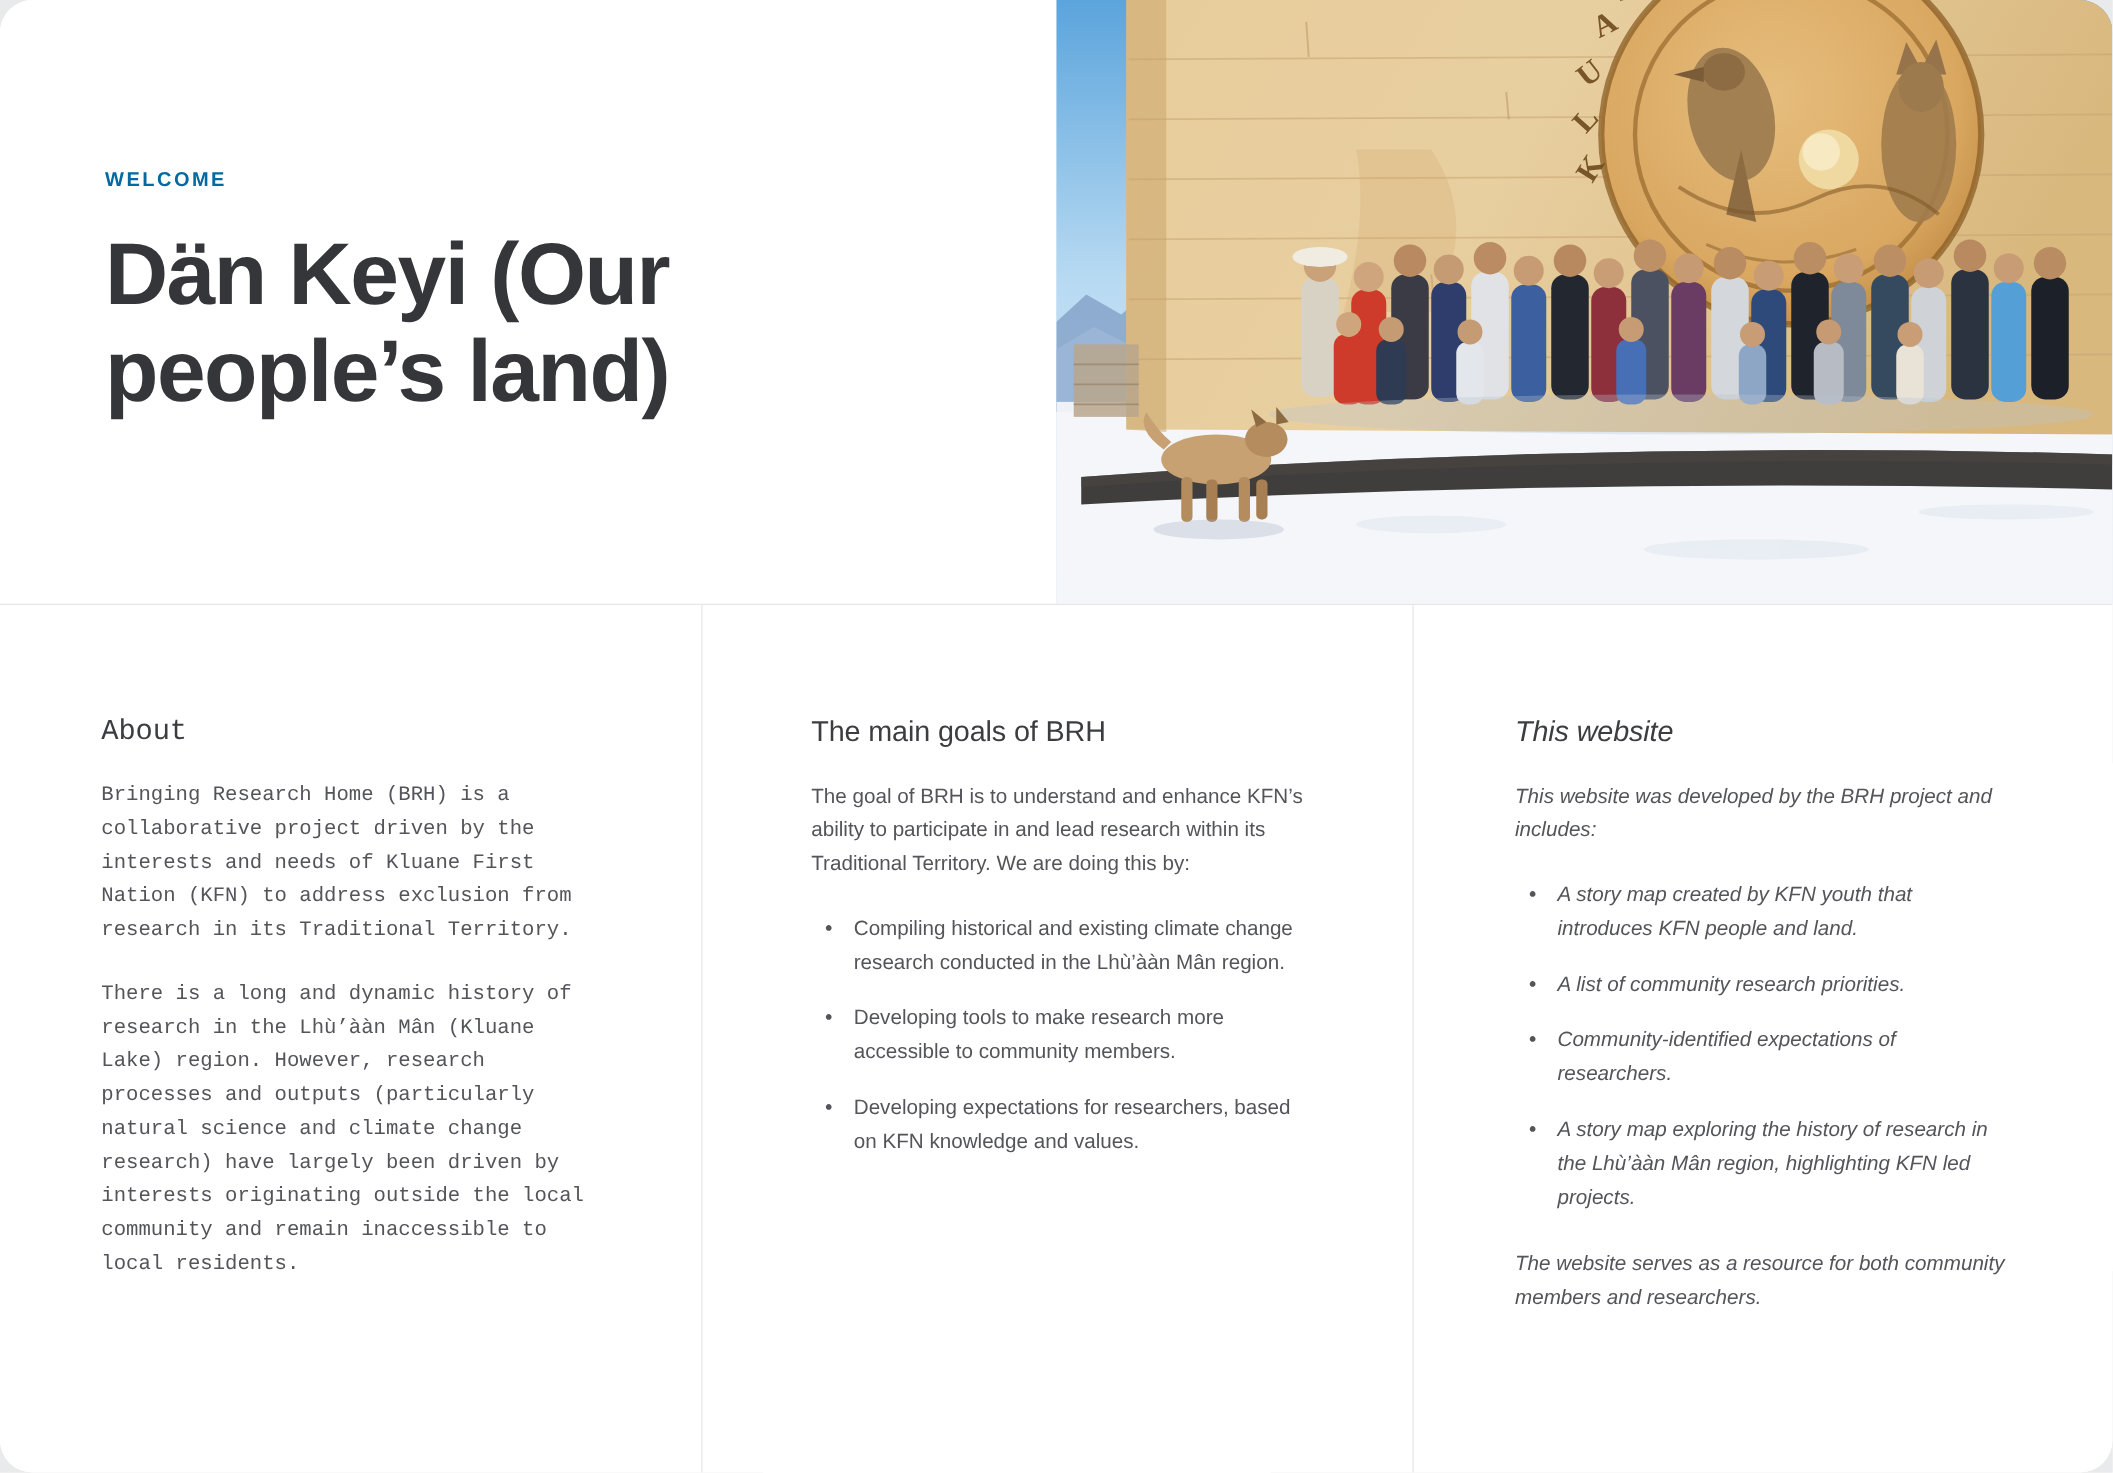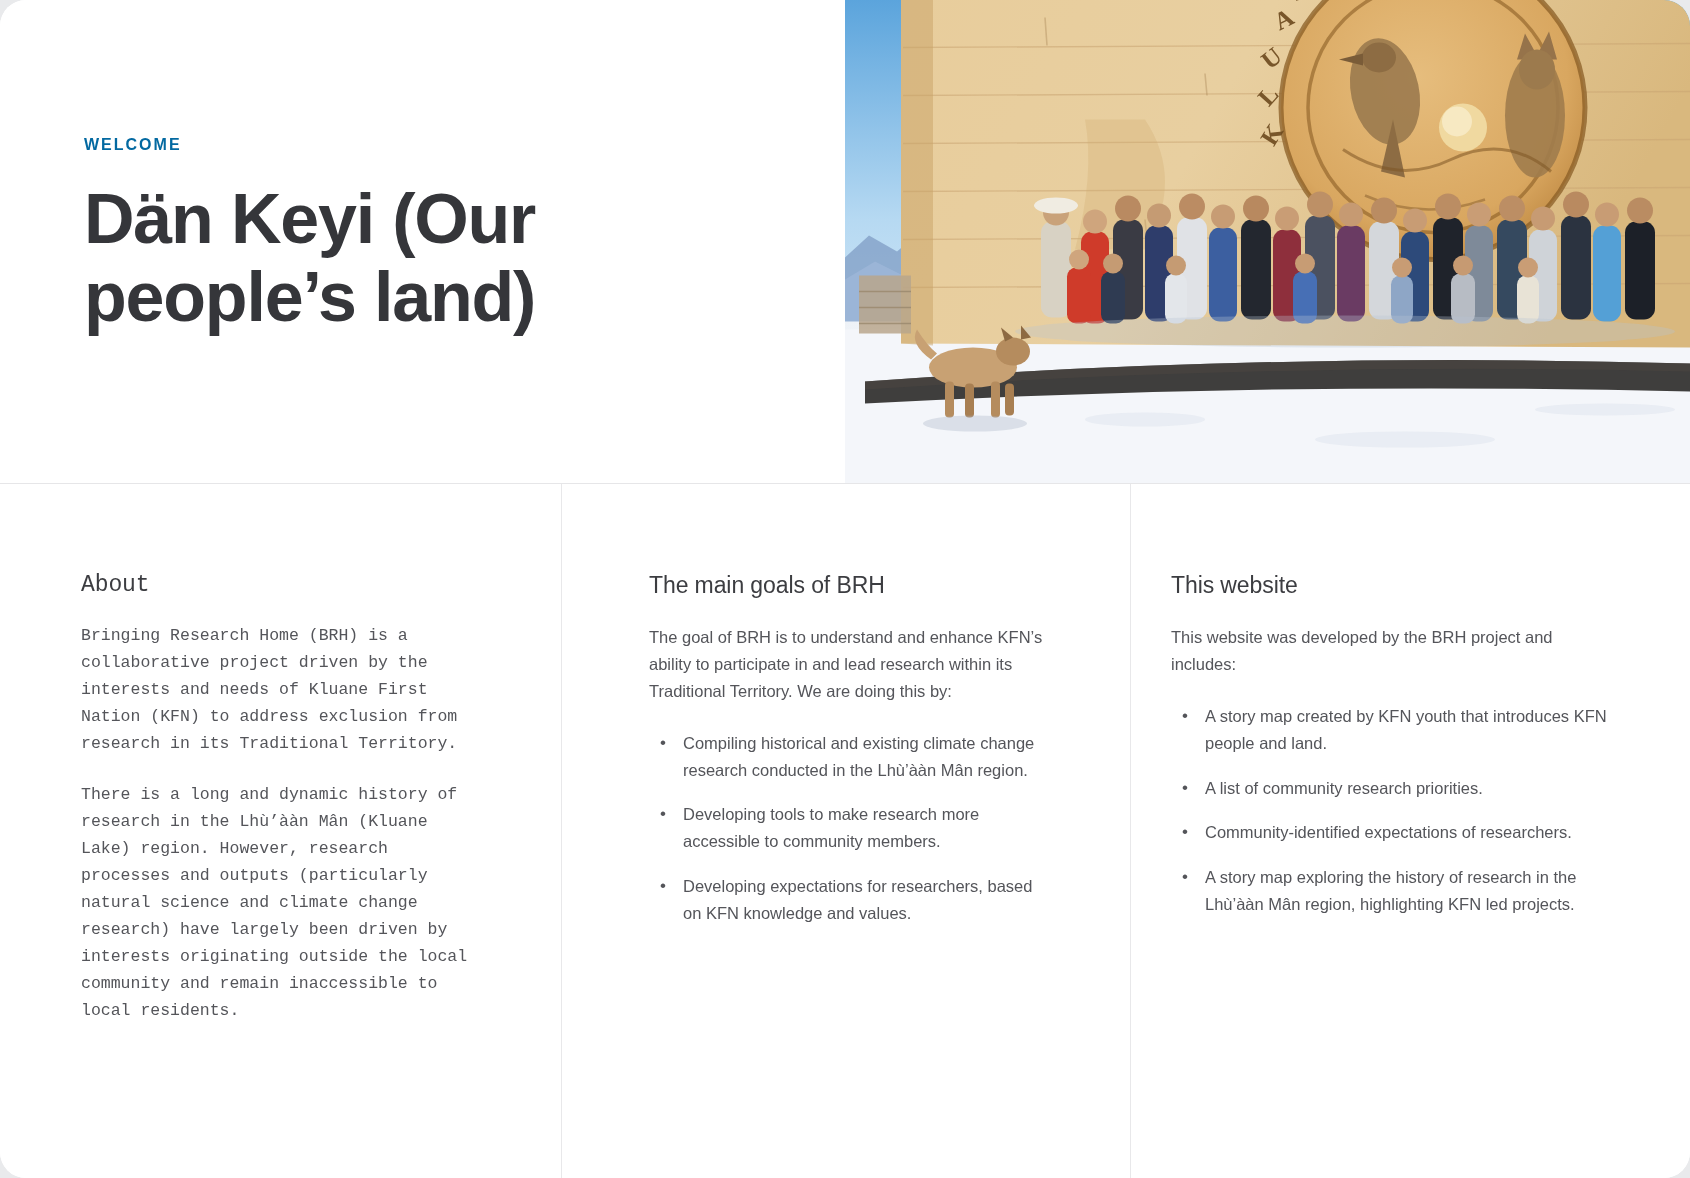--- a/index.html
+++ b/index.html
@@ -70,22 +70,22 @@
     background: #ffffff;
   }
 
   .col {
     position: relative;
     padding: 88px 0 0 0;
   }
   .col-1 { flex: 0 0 561px; padding-left: 81px; padding-right: 80px; font-family: Liberation Mono, monospace; }
   .col-2 { flex: 0 0 569px; padding-left: 87px; padding-right: 82px;
            border-left: 1px solid #e8e8ea; }
-  .col-3 { flex: 1 1 auto;  padding-left: 40px; padding-right: 80px;
-           border-left: 1px solid #e8e8ea; }
+  .col-3 { flex: 1 1 auto;  padding-left: 81px; padding-right: 80px;
+           border-left: 1px solid #e8e8ea; font-style: italic; }
 
   .col h2 {
     font-size: 23px;
     font-weight: 400;
     color: #3c3d41;
     letter-spacing: -0.1px;
     margin-bottom: 25px;
   }
 
   .col p {
@@ -371,16 +371,17 @@
 
     <div class="col col-3">
       <h2>This website</h2>
       <p>This website was developed by the BRH project and includes:</p>
       <ul>
         <li>A story map created by KFN youth that introduces KFN people and land.</li>
         <li>A list of community research priorities.</li>
         <li>Community-identified expectations of researchers.</li>
         <li>A story map exploring the history of research in the Lhù’ààn Mân region, highlighting KFN led projects.</li>
       </ul>
+      <p>The website serves as a resource for both community members and researchers.</p>
     </div>
 
   </section>
 </div>
 
 </body></html>

